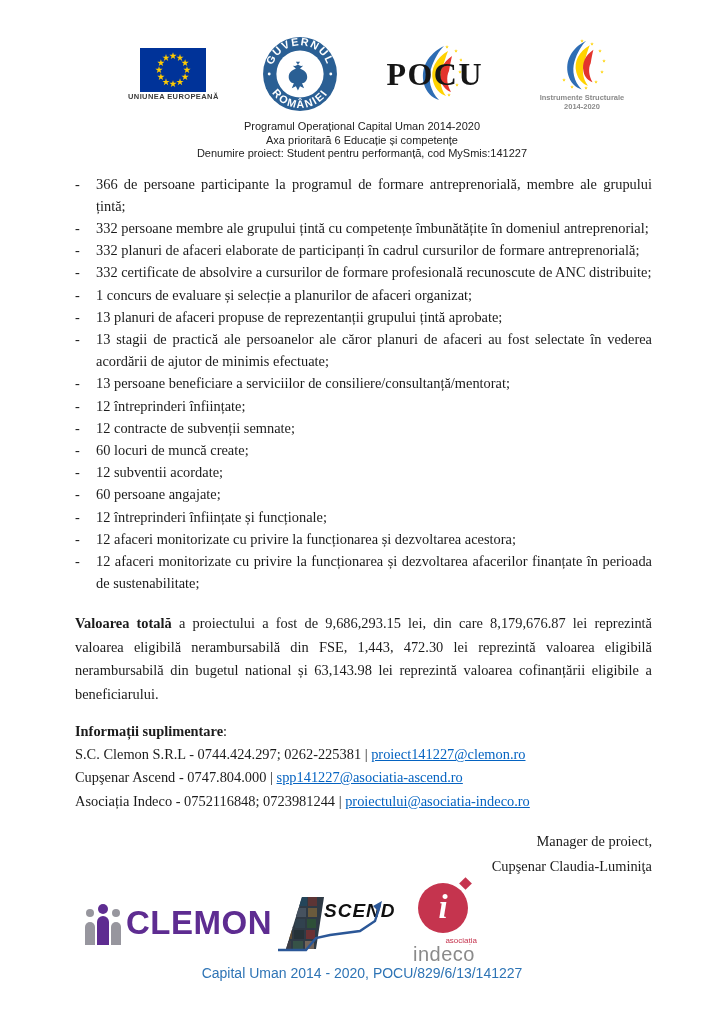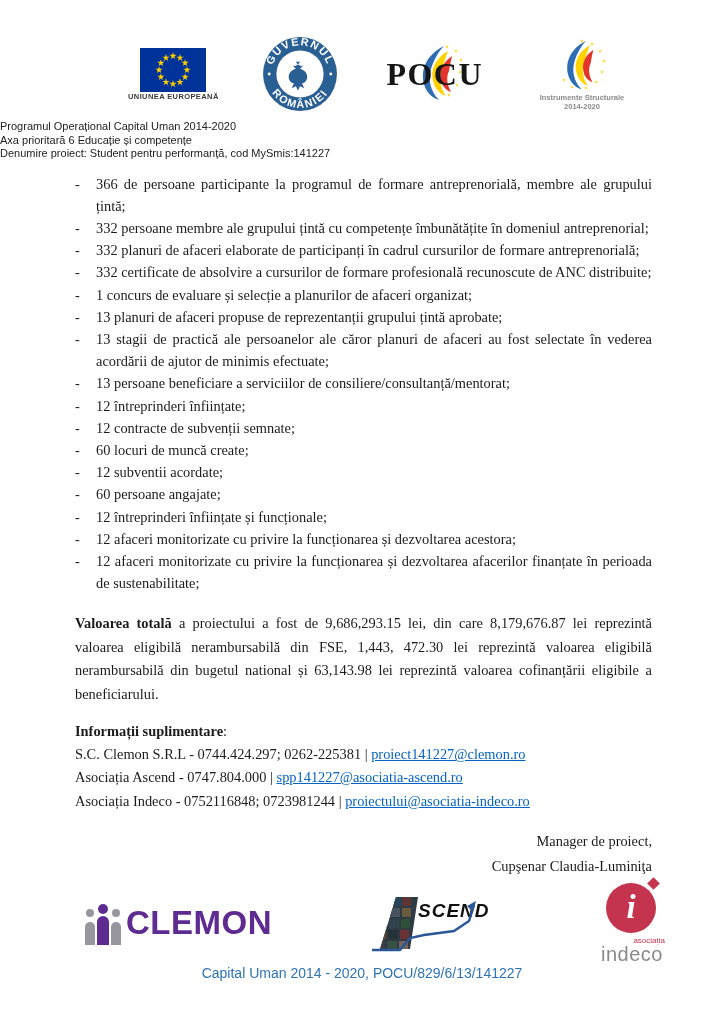--- a/index.html
+++ b/index.html
@@ -19,42 +19,42 @@
             color:#3a3a3a;margin-top:0;letter-spacing:.4px;}
   .logo-pocu{position:relative;width:105px;height:62px;display:flex;align-items:center;justify-content:center;}
   .pocu-swoosh{position:absolute;left:34px;top:1px;}
   .pocu-text{position:relative;font-family:"Liberation Serif",serif;font-weight:900;
              font-size:32px;letter-spacing:1.5px;color:#161616;}
   .logo-instr{display:flex;flex-direction:column;align-items:center;width:104px;}
   .instr-label{font-family:"Liberation Sans",sans-serif;font-size:7.5px;font-weight:bold;
                color:#8a8a8a;text-align:center;line-height:9px;}
 
   
-  .hdr{font-family:"Liberation Sans",sans-serif;font-size:11px;
+  .hdr{text-align:center;font-family:"Liberation Sans",sans-serif;font-size:11px;
        line-height:13.5px;margin-top:6px;color:#222;}
 
   .content{padding:0 72px 0 75px;}
 
   
   .list{list-style:none;margin:12px 0 0;padding:0;font-size:14.4px;}
   .li{display:flex;line-height:22.2px;}
   .dash{flex:0 0 21px;}
   .litext{flex:1;text-align:justify;}
 
   .para{margin:18px 0 0;text-align:justify;line-height:23.4px;font-size:14.4px;}
 
   .contacts{margin-top:14px;font-size:14.4px;}
   .contacts p{margin:0;line-height:23.2px;}
   a.link{color:var(--link);text-decoration:underline;cursor:pointer;}
   .fb{margin-top:9px;}
 
   .sig{margin-top:16px;text-align:right;font-size:14.4px;line-height:25px;}
 
   
-  .logos-bottom{display:flex;align-items:center;justify-content:space-between;
+  .logos-bottom{display:flex;align-items:center;justify-content:flex-start;
                 padding:10px 42px 0 82px;height:78px;}
   .logo-clemon{display:flex;align-items:center;}
   .clemon-text{font-family:"Liberation Sans",sans-serif;font-weight:800;font-size:33px;
                color:var(--clemonPurple);letter-spacing:.5px;margin-left:2px;}
   .logo-indeco{display:flex;flex-direction:column;align-items:center;width:100px;}
   .ind-wrap{position:relative;width:52px;height:52px;}
   .ind-circle{width:50px;height:50px;border-radius:50%;background:var(--indecoRed);color:#fff;
               display:flex;align-items:center;justify-content:center;
               font-family:"Liberation Serif",serif;font-style:italic;font-weight:bold;font-size:33px;}
   .ind-diamond{position:absolute;width:9px;height:9px;background:var(--indecoRed);
@@ -230,21 +230,21 @@
           <span class="dash">-</span>
           <span class="litext">12 afaceri monitorizate cu privire la funcționarea și dezvoltarea afacerilor finanțate în perioada de sustenabilitate;</span>
         </li>
     </ul>
 
     <p class="para"><b>Valoarea totală</b><span> a proiectului a fost de 9,686,293.15 lei, din care 8,179,676.87 lei reprezintă valoarea eligibilă nerambursabilă din FSE, 1,443, 472.30 lei reprezintă valoarea eligibilă nerambursabilă din bugetul national și 63,143.98 lei reprezintă valoarea cofinanțării eligibile a beneficiarului.</span></p>
 
     <div class="contacts">
       <p><b>Informații suplimentare</b><span>:</span></p>
       <p><span>S.C. Clemon S.R.L - 0744.424.297; 0262-225381 | </span><a class="link">proiect141227@clemon.ro</a></p>
-      <p><span>Asociația Ascend - 0747.804.000 | </span><a class="link">spp141227@asociatia-ascend.ro</a></p>
+      <p><span>Cupşenar Ascend - 0747.804.000 | </span><a class="link">spp141227@asociatia-ascend.ro</a></p>
       <p><span>Asociația Indeco - 0752116848; 0723981244 | </span><a class="link">proiectului@asociatia-indeco.ro</a></p>
     </div>
 
     <div class="sig">
       <div>Manager de proiect,</div>
       <div>Cupşenar Claudia-Luminiţa</div>
     </div>
   </div>
 
   <div class="logos-bottom">

